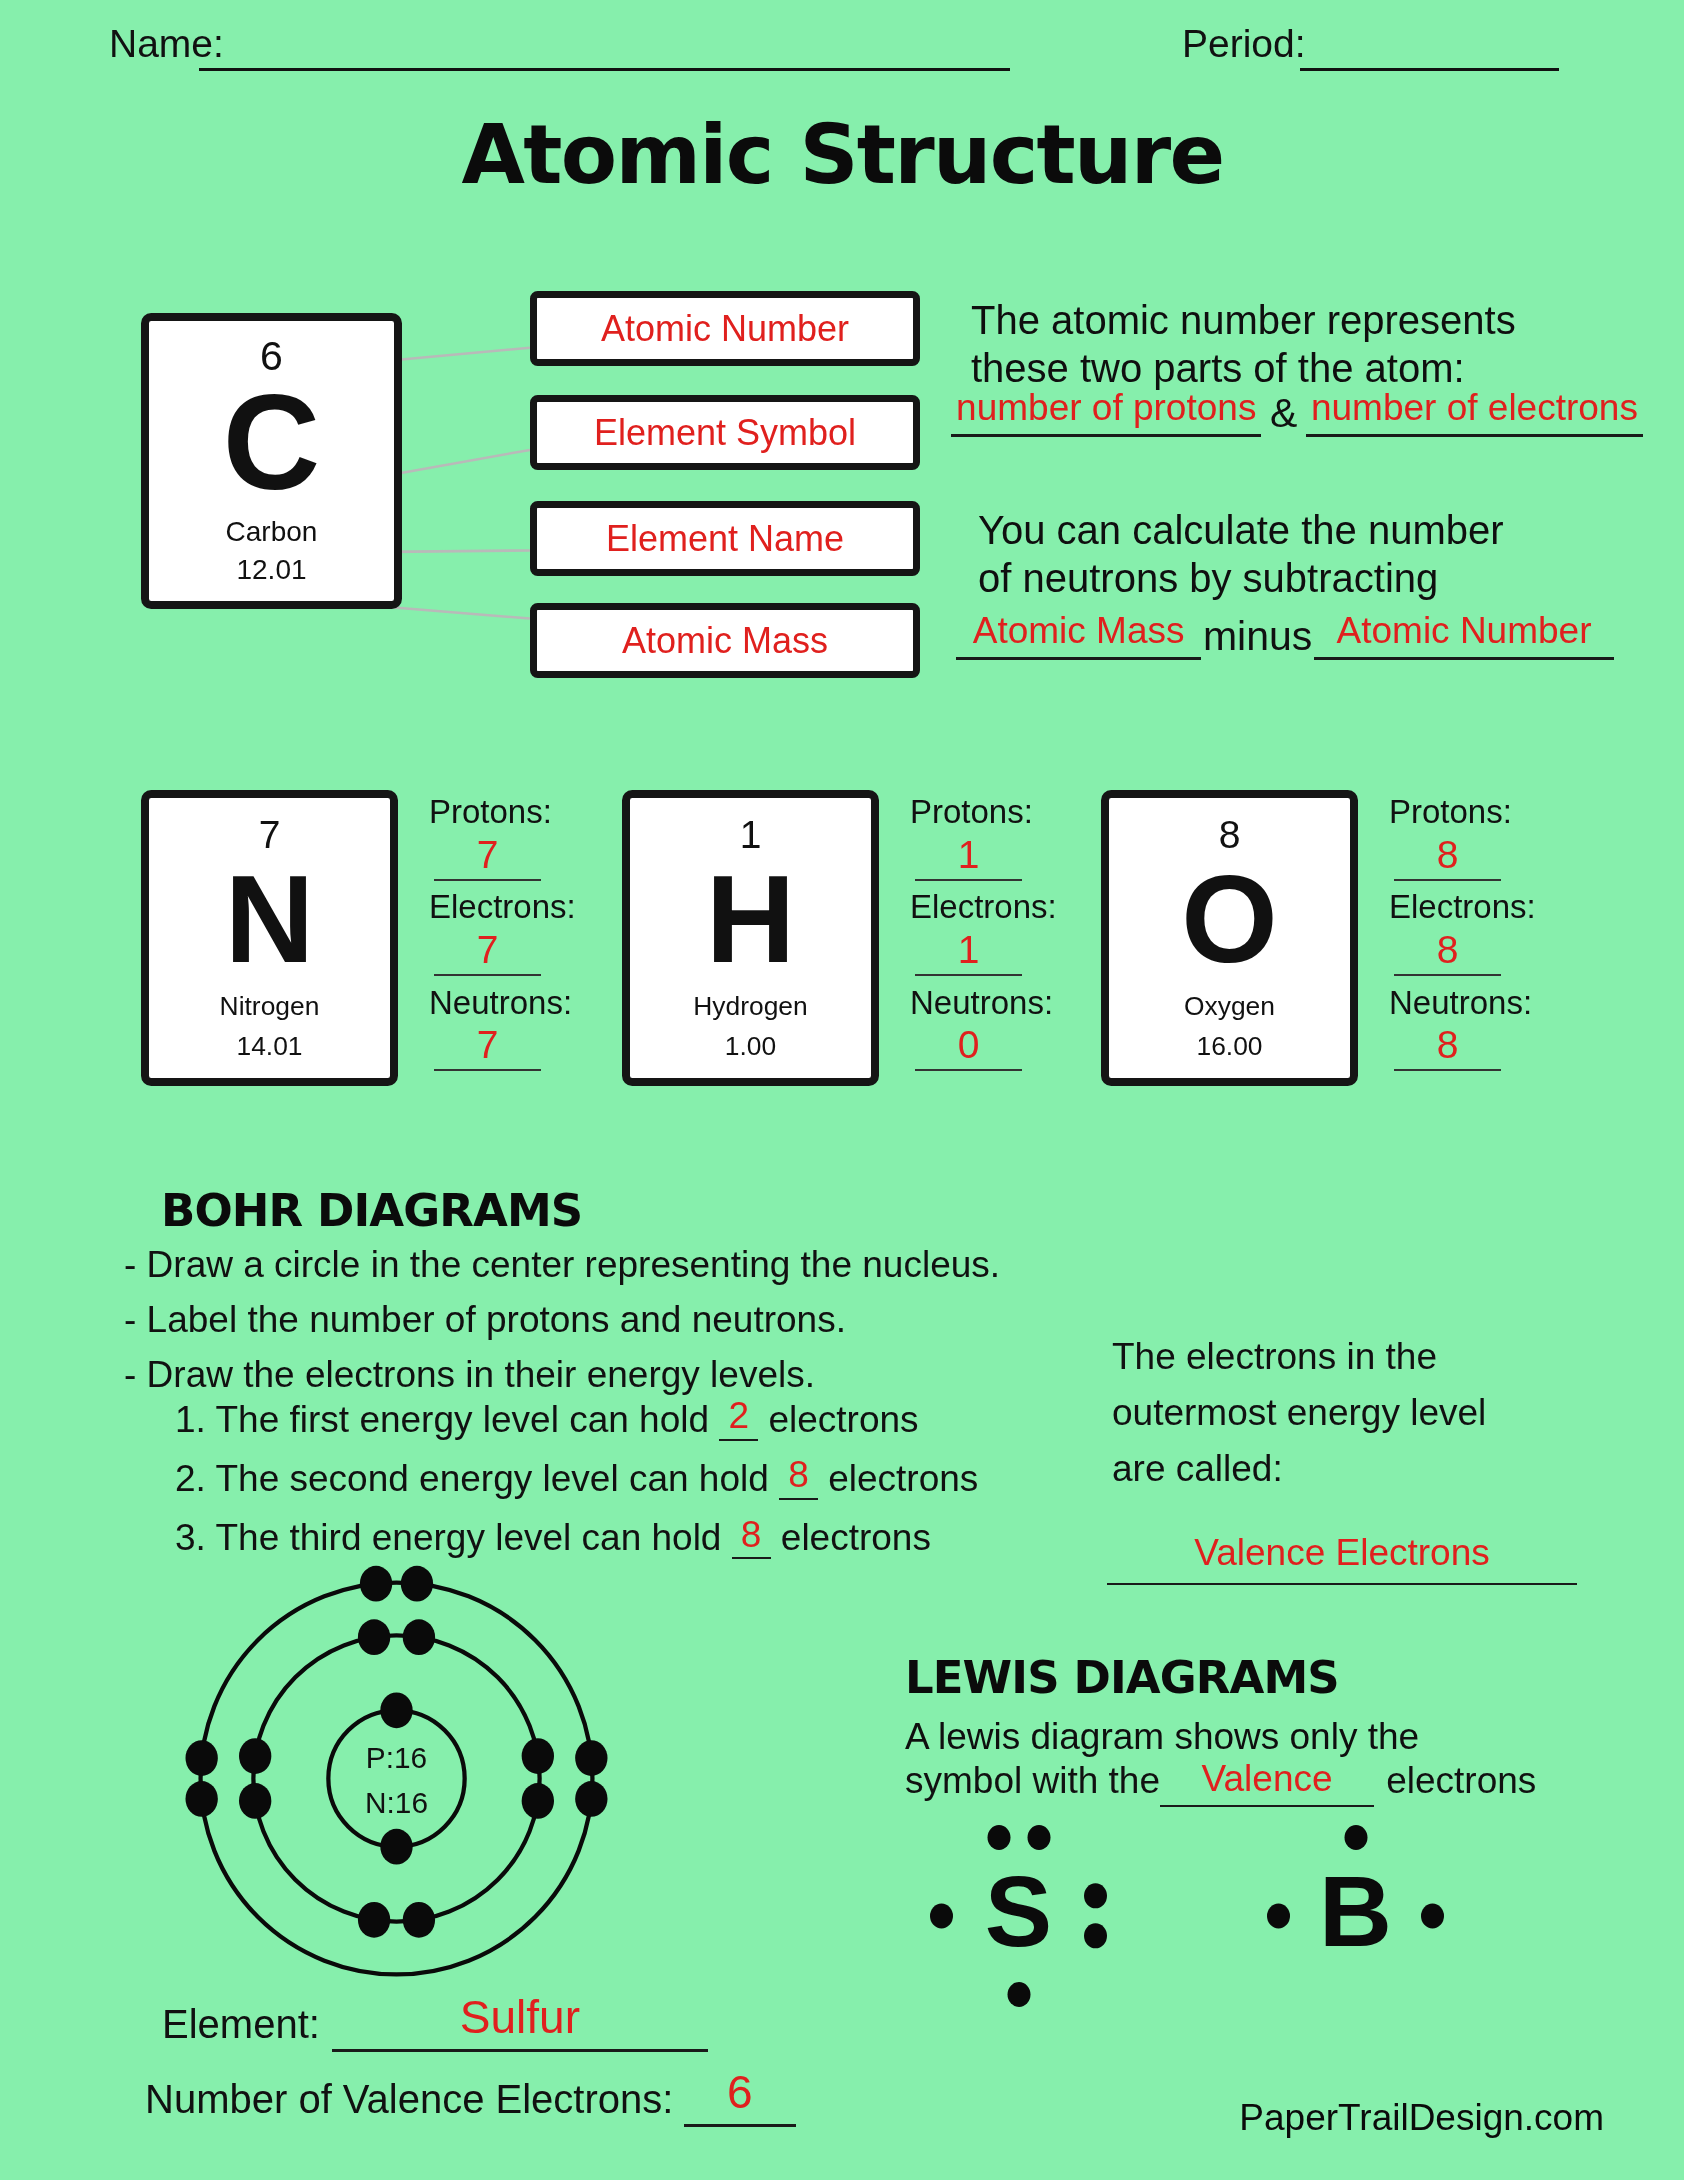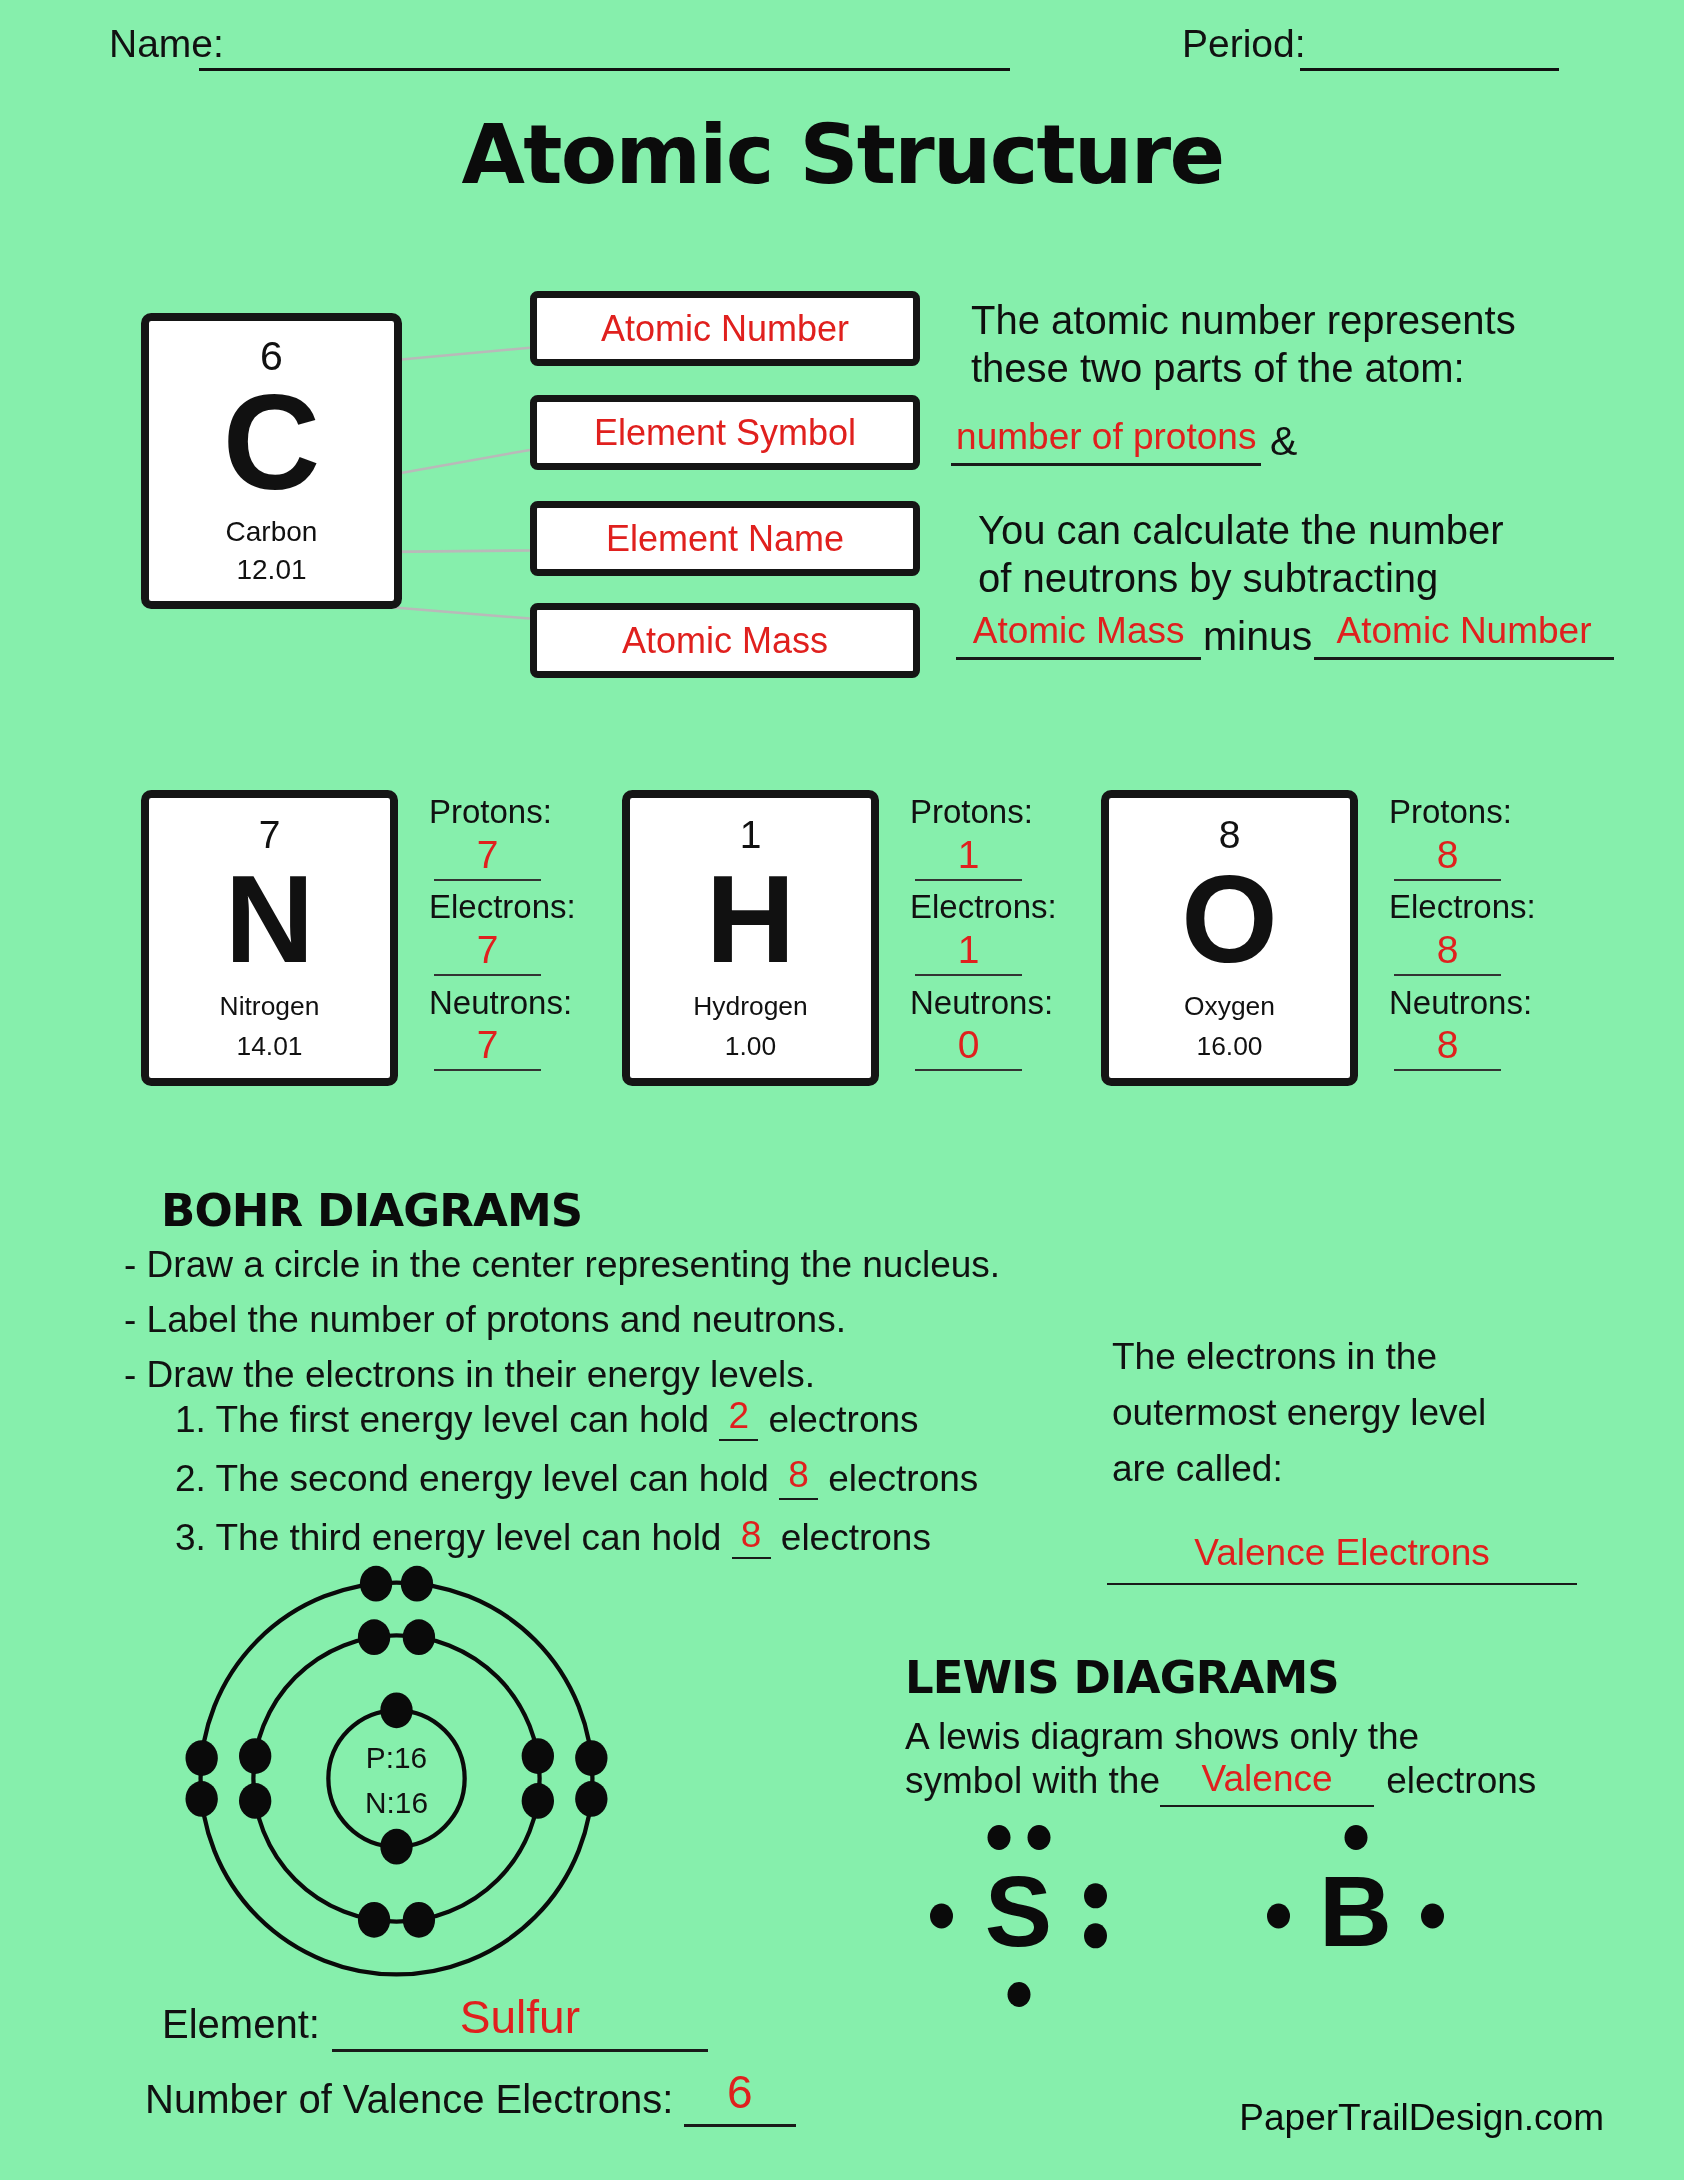--- a/index.html
+++ b/index.html
@@ -119,23 +119,24 @@
   <div class="labelbox" style="top:291px;">Atomic Number</div>
   <div class="labelbox" style="top:395px;">Element Symbol</div>
   <div class="labelbox" style="top:501px;">Element Name</div>
   <div class="labelbox" style="top:603px;">Atomic Mass</div>
 
   <div class="para" style="left:971px;top:296px;">
     <div>The atomic number represents</div>
     <div>these two parts of the atom:</div>
   </div>
 
-  <div class="blankrow" style="left:951px;top:416px;align-items:center;">
+  <div class="blankrow" style="left:951px;top:387px;">
     <span class="blank" style="min-width:290px;">number of protons</span>
     <span class="joiner">&amp;</span>
+    <span class="blank" style="min-width:327px;">number of electrons</span>
   </div>
 
   <div class="para" style="left:978px;top:506px;">
     <div>You can calculate the number</div>
     <div>of neutrons by subtracting</div>
   </div>
 
   <div class="blankrow" style="left:956px;top:610px;">
     <span class="blank" style="min-width:235px;">Atomic Mass</span>
     <span class="joiner" style="margin:0 1.7px;text-align:center;">minus</span>

